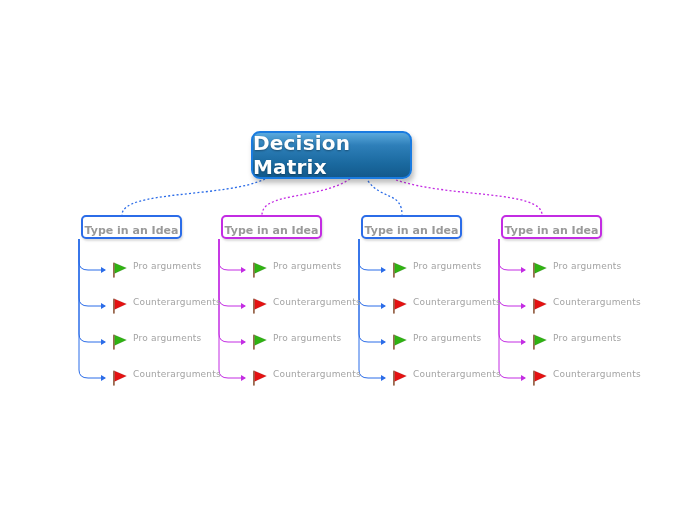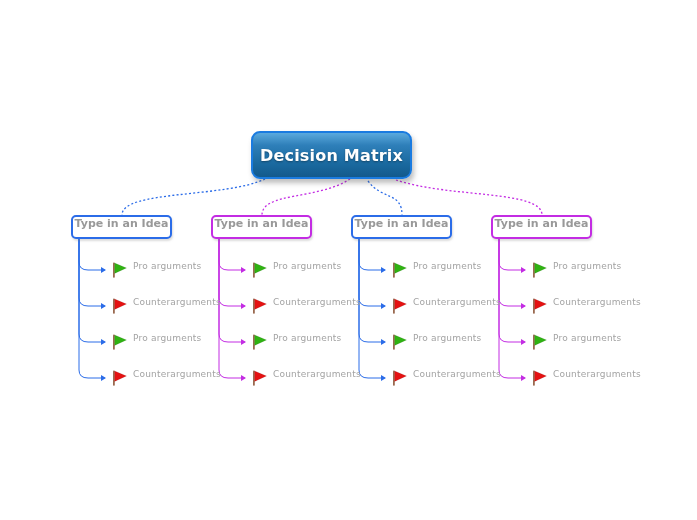--- a/index.html
+++ b/index.html
@@ -15,31 +15,32 @@
   .root-node{
     position:absolute;left:251px;top:131px;width:161px;height:48px;
     box-sizing:border-box;
     background:linear-gradient(180deg,#5aa9dd 0%,#2e7fb9 28%,#1a699f 70%,#135a8c 100%);
     border:2px solid #1a7be0;border-radius:9px;
     box-shadow:2px 4px 5px rgba(70,70,70,0.35);
     display:flex;align-items:center;justify-content:center;
     cursor:pointer;
   }
   .root-node .root-label{
-    color:#ffffff;font-weight:bold;font-size:16px;letter-spacing:0.2px;
+    color:#ffffff;font-weight:bold;font-size:20px;letter-spacing:0.2px;
     text-shadow:0 1px 2px rgba(0,0,0,0.35);
   }
 
   
   .branch{
     position:absolute;top:215px;width:101px;height:24px;box-sizing:border-box;
     background:#ffffff;border-radius:5px;
-    display:flex;align-items:flex-start;justify-content:center;
+    display:flex;align-items:flex-end;justify-content:center;
     box-shadow:1px 2px 2px rgba(120,120,120,0.25);
     cursor:pointer;
+    margin-left:10px;
   }
   .branch.blue{border:2px solid #2b6ce8;}
   .branch.magenta{border:2px solid #c32ce3;}
   .branch .branch-label{color:#999999;font-weight:bold;font-size:11px;white-space:nowrap;}
 
   
   .topic{
     position:absolute;height:18px;display:flex;align-items:flex-start;gap:5px;cursor:pointer;
   }
   .topic .flag{width:18px;height:18px;flex:0 0 18px;}

